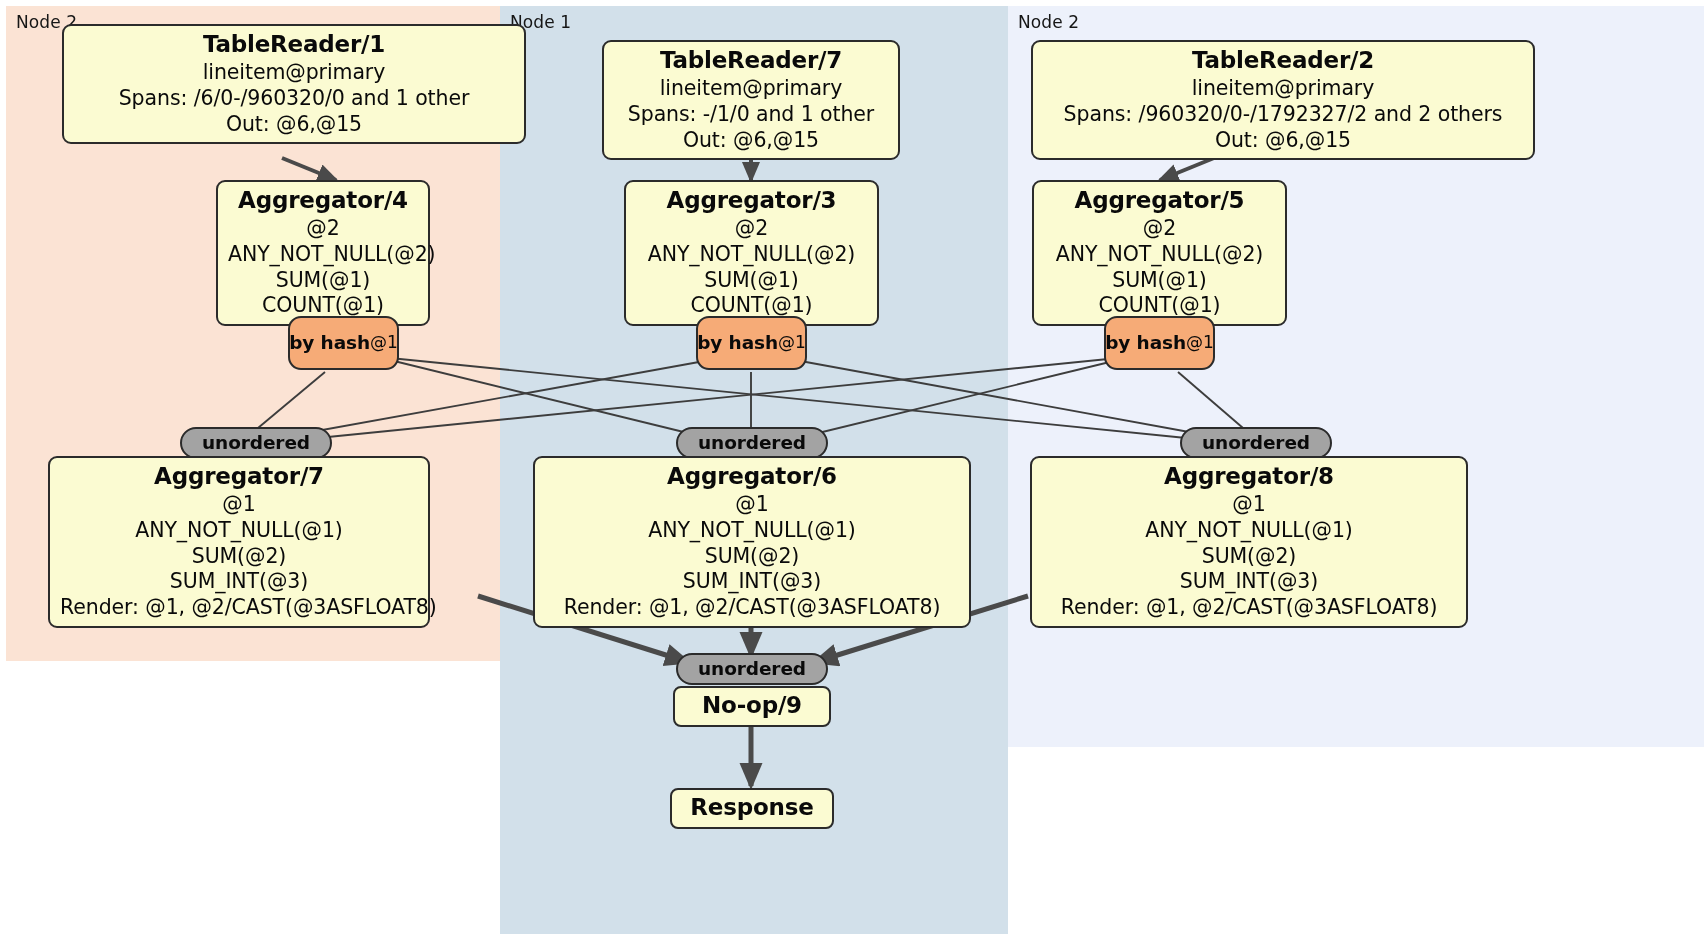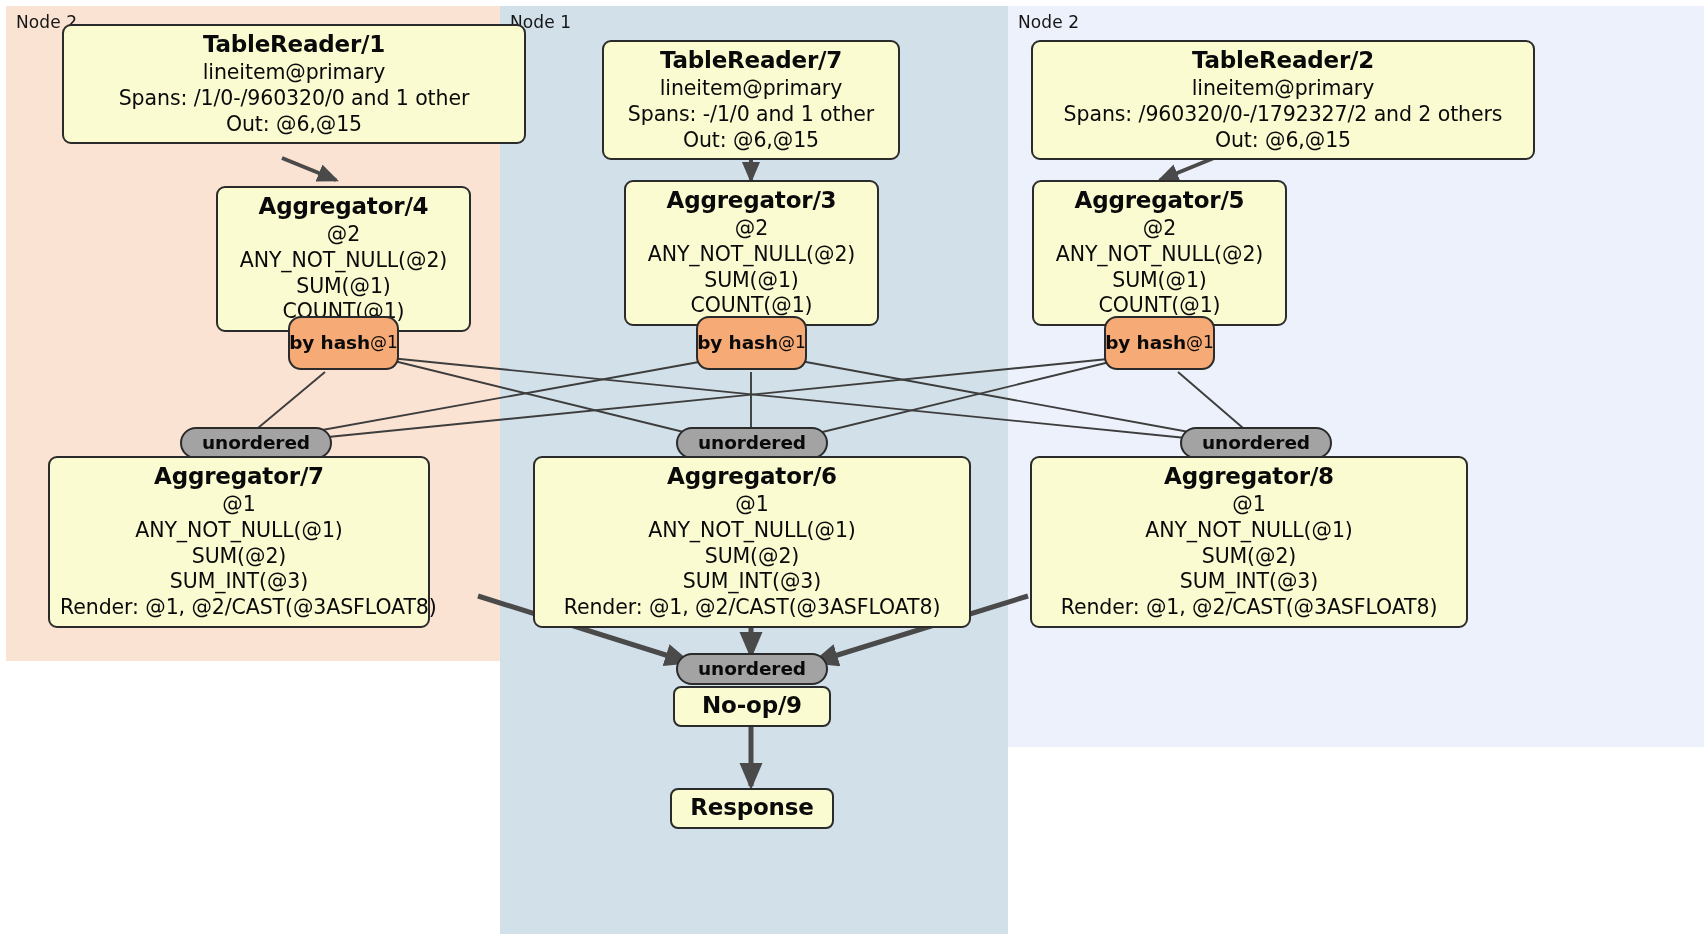--- a/index.html
+++ b/index.html
@@ -160,39 +160,39 @@
       <path d="M751,628 L751,655"></path>
       <path d="M1028,596 L815,662"></path>
 
       <path d="M751,720 L751,786"></path>
     </g>
   </svg>
 
   <div class="proc" style="left:62px; top:24px; width:464px;">
     <div class="ttl">TableReader/1</div>
     <div class="ln">lineitem@primary</div>
-    <div class="ln">Spans: /1/0-/960320/0 and 1 other</div>
+    <div class="ln">Spans: /6/0-/960320/0 and 1 other</div>
     <div class="ln">Out: @6,@15</div>
   </div>
 
   <div class="proc" style="left:602px; top:40px; width:298px;">
     <div class="ttl">TableReader/7</div>
     <div class="ln">lineitem@primary</div>
     <div class="ln">Spans: -/1/0 and 1 other</div>
     <div class="ln">Out: @6,@15</div>
   </div>
 
   <div class="proc" style="left:1031px; top:40px; width:504px;">
     <div class="ttl">TableReader/2</div>
     <div class="ln">lineitem@primary</div>
     <div class="ln">Spans: /960320/0-/1792327/2 and 2 others</div>
     <div class="ln">Out: @6,@15</div>
   </div>
 
-  <div class="proc" style="left:216px; top:180px; width:255px;margin-top:6px;">
+  <div class="proc" style="left:216px; top:180px; width:214px;">
     <div class="ttl">Aggregator/4</div>
     <div class="ln">@2</div>
     <div class="ln">ANY_NOT_NULL(@2)</div>
     <div class="ln">SUM(@1)</div>
     <div class="ln">COUNT(@1)</div>
   </div>
 
   <div class="proc" style="left:624px; top:180px; width:255px;">
     <div class="ttl">Aggregator/3</div>
     <div class="ln">@2</div>

